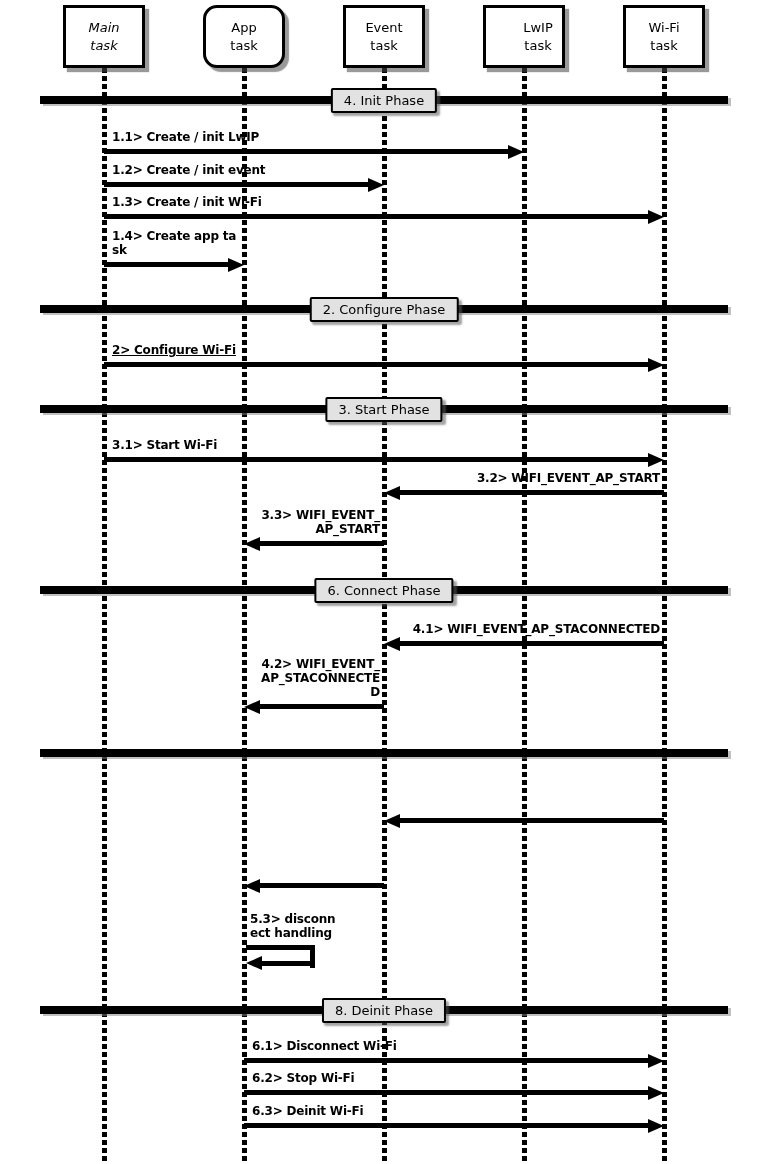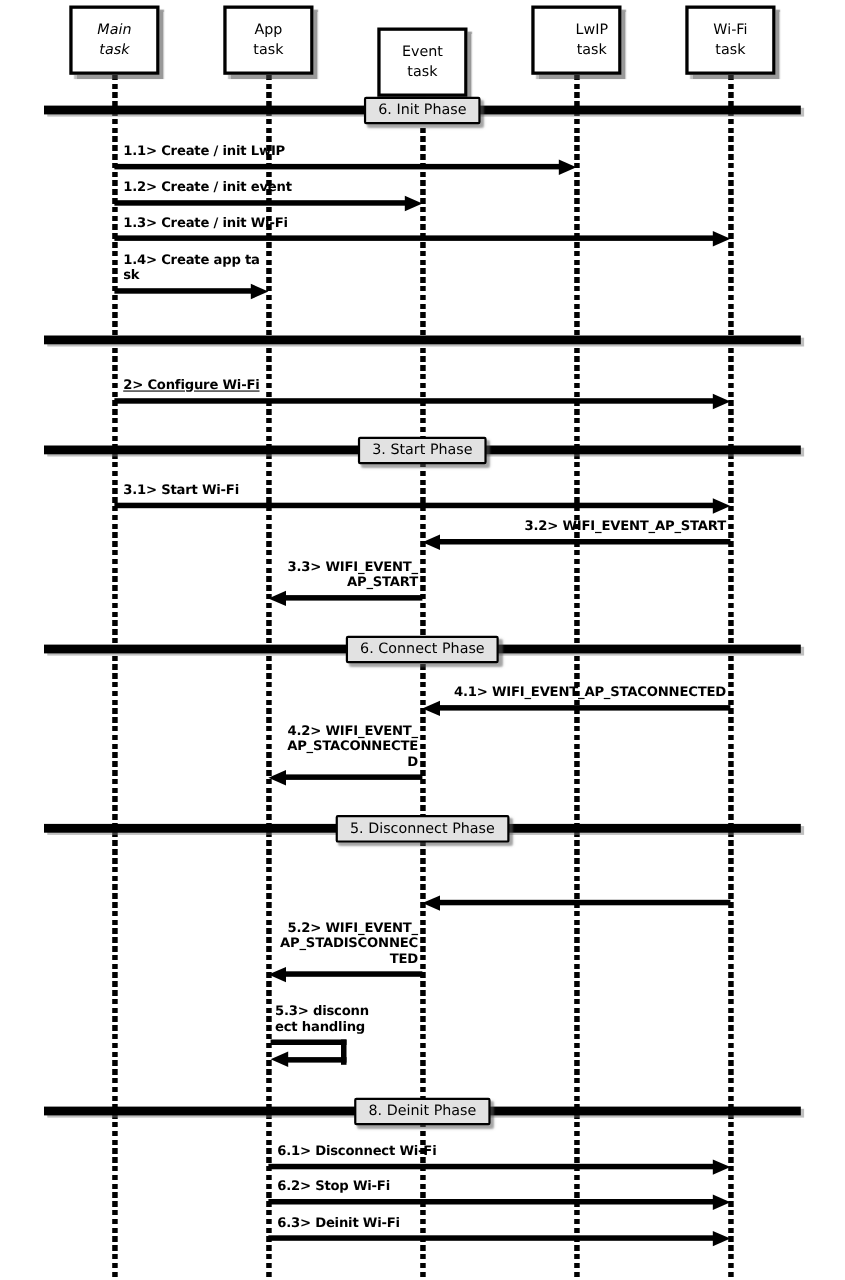--- a/index.html
+++ b/index.html
@@ -48,45 +48,45 @@
 <div id="canvas">
     <div class="lifeline" style="left: 102px; height: 1096px;"></div>
     <div class="lifeline" style="left: 242px; height: 1096px;"></div>
     <div class="lifeline" style="left: 382px; height: 1096px;"></div>
     <div class="lifeline" style="left: 522px; height: 1096px;"></div>
     <div class="lifeline" style="left: 662px; height: 1096px;"></div>
     <div class="headbox" style="left: 63px;">
       <div style="white-space: pre-line; font-style: italic;">Main
 task</div>
     </div>
-    <div class="headbox" style="left: 203px;">
+    <div class="headbox" style="left: 203px; border-radius: 14px;">
       <div style="white-space: pre-line;">App
 task</div>
     </div>
-    <div class="headbox" style="left: 343px; margin-top: 20px;">
+    <div class="headbox" style="left: 343px;">
       <div style="white-space: pre-line;">Event
 task</div>
     </div>
     <div class="headbox" style="left: 483px; padding-left: 28px;">
       <div style="white-space: pre-line;">LwIP
 task</div>
     </div>
     <div class="headbox" style="left: 623px;">
       <div style="white-space: pre-line;">Wi-Fi
 task</div>
     </div>
     <div class="phasebar" style="top: 96px;"></div>
-    <div class="phaselabel" style="top: 88px;">6. Init Phase</div>
+    <div class="phaselabel" style="top: 88px;">4. Init Phase</div>
     <div class="phasebar" style="top: 305px;"></div>
+    <div class="phaselabel" style="top: 297px;">2. Configure Phase</div>
     <div class="phasebar" style="top: 405px;"></div>
     <div class="phaselabel" style="top: 397px;">3. Start Phase</div>
     <div class="phasebar" style="top: 586px;"></div>
     <div class="phaselabel" style="top: 578px;">6. Connect Phase</div>
     <div class="phasebar" style="top: 749px;"></div>
-    <div class="phaselabel" style="top: 741px;">5. Disconnect Phase</div>
     <div class="phasebar" style="top: 1006px;"></div>
     <div class="phaselabel" style="top: 998px;">8. Deinit Phase</div>
     <div class="mline" style="left: 104px; top: 149px; width: 407px;"></div>
     <div class="ahead-r" style="left: 508px; top: 145px;"></div>
     <div class="mlabel" style="left: 112px; bottom: 1020px;">
       <div>1.1&gt; Create / init LwIP</div>
     </div>
     <div class="mline" style="left: 104px; top: 182px; width: 267px;"></div>
     <div class="ahead-r" style="left: 368px; top: 178px;"></div>
     <div class="mlabel" style="left: 112px; bottom: 987px;">
@@ -133,25 +133,20 @@
     <div class="ahead-l" style="left: 244px; top: 700px;"></div>
     <div class="mlabel r" style="right: 388px; bottom: 465px;">
       <div>4.2&gt; WIFI_EVENT_</div>
       <div>AP_STACONNECTE</div>
       <div>D</div>
     </div>
     <div class="mline" style="left: 397px; top: 818px; width: 267px;"></div>
     <div class="ahead-l" style="left: 384px; top: 814px;"></div>
     <div class="mline" style="left: 257px; top: 883px; width: 127px;"></div>
     <div class="ahead-l" style="left: 244px; top: 879px;"></div>
-    <div class="mlabel r" style="right: 388px; bottom: 286px;">
-      <div>5.2&gt; WIFI_EVENT_</div>
-      <div>AP_STADISCONNEC</div>
-      <div>TED</div>
-    </div>
     <div class="mline" style="left: 246px; top: 945px; width: 69px;"></div>
     <div class="vline" style="left: 310px; top: 945px; height: 23px;"></div>
     <div class="mline" style="left: 261px; top: 961px; width: 54px;"></div>
     <div class="ahead-l" style="left: 246px; top: 956px;"></div>
     <div class="mlabel" style="left: 250px; bottom: 224px;">
       <div>5.3&gt; disconn</div>
       <div>ect handling</div>
     </div>
     <div class="mline" style="left: 244px; top: 1058px; width: 407px;"></div>
     <div class="ahead-r" style="left: 648px; top: 1054px;"></div>

